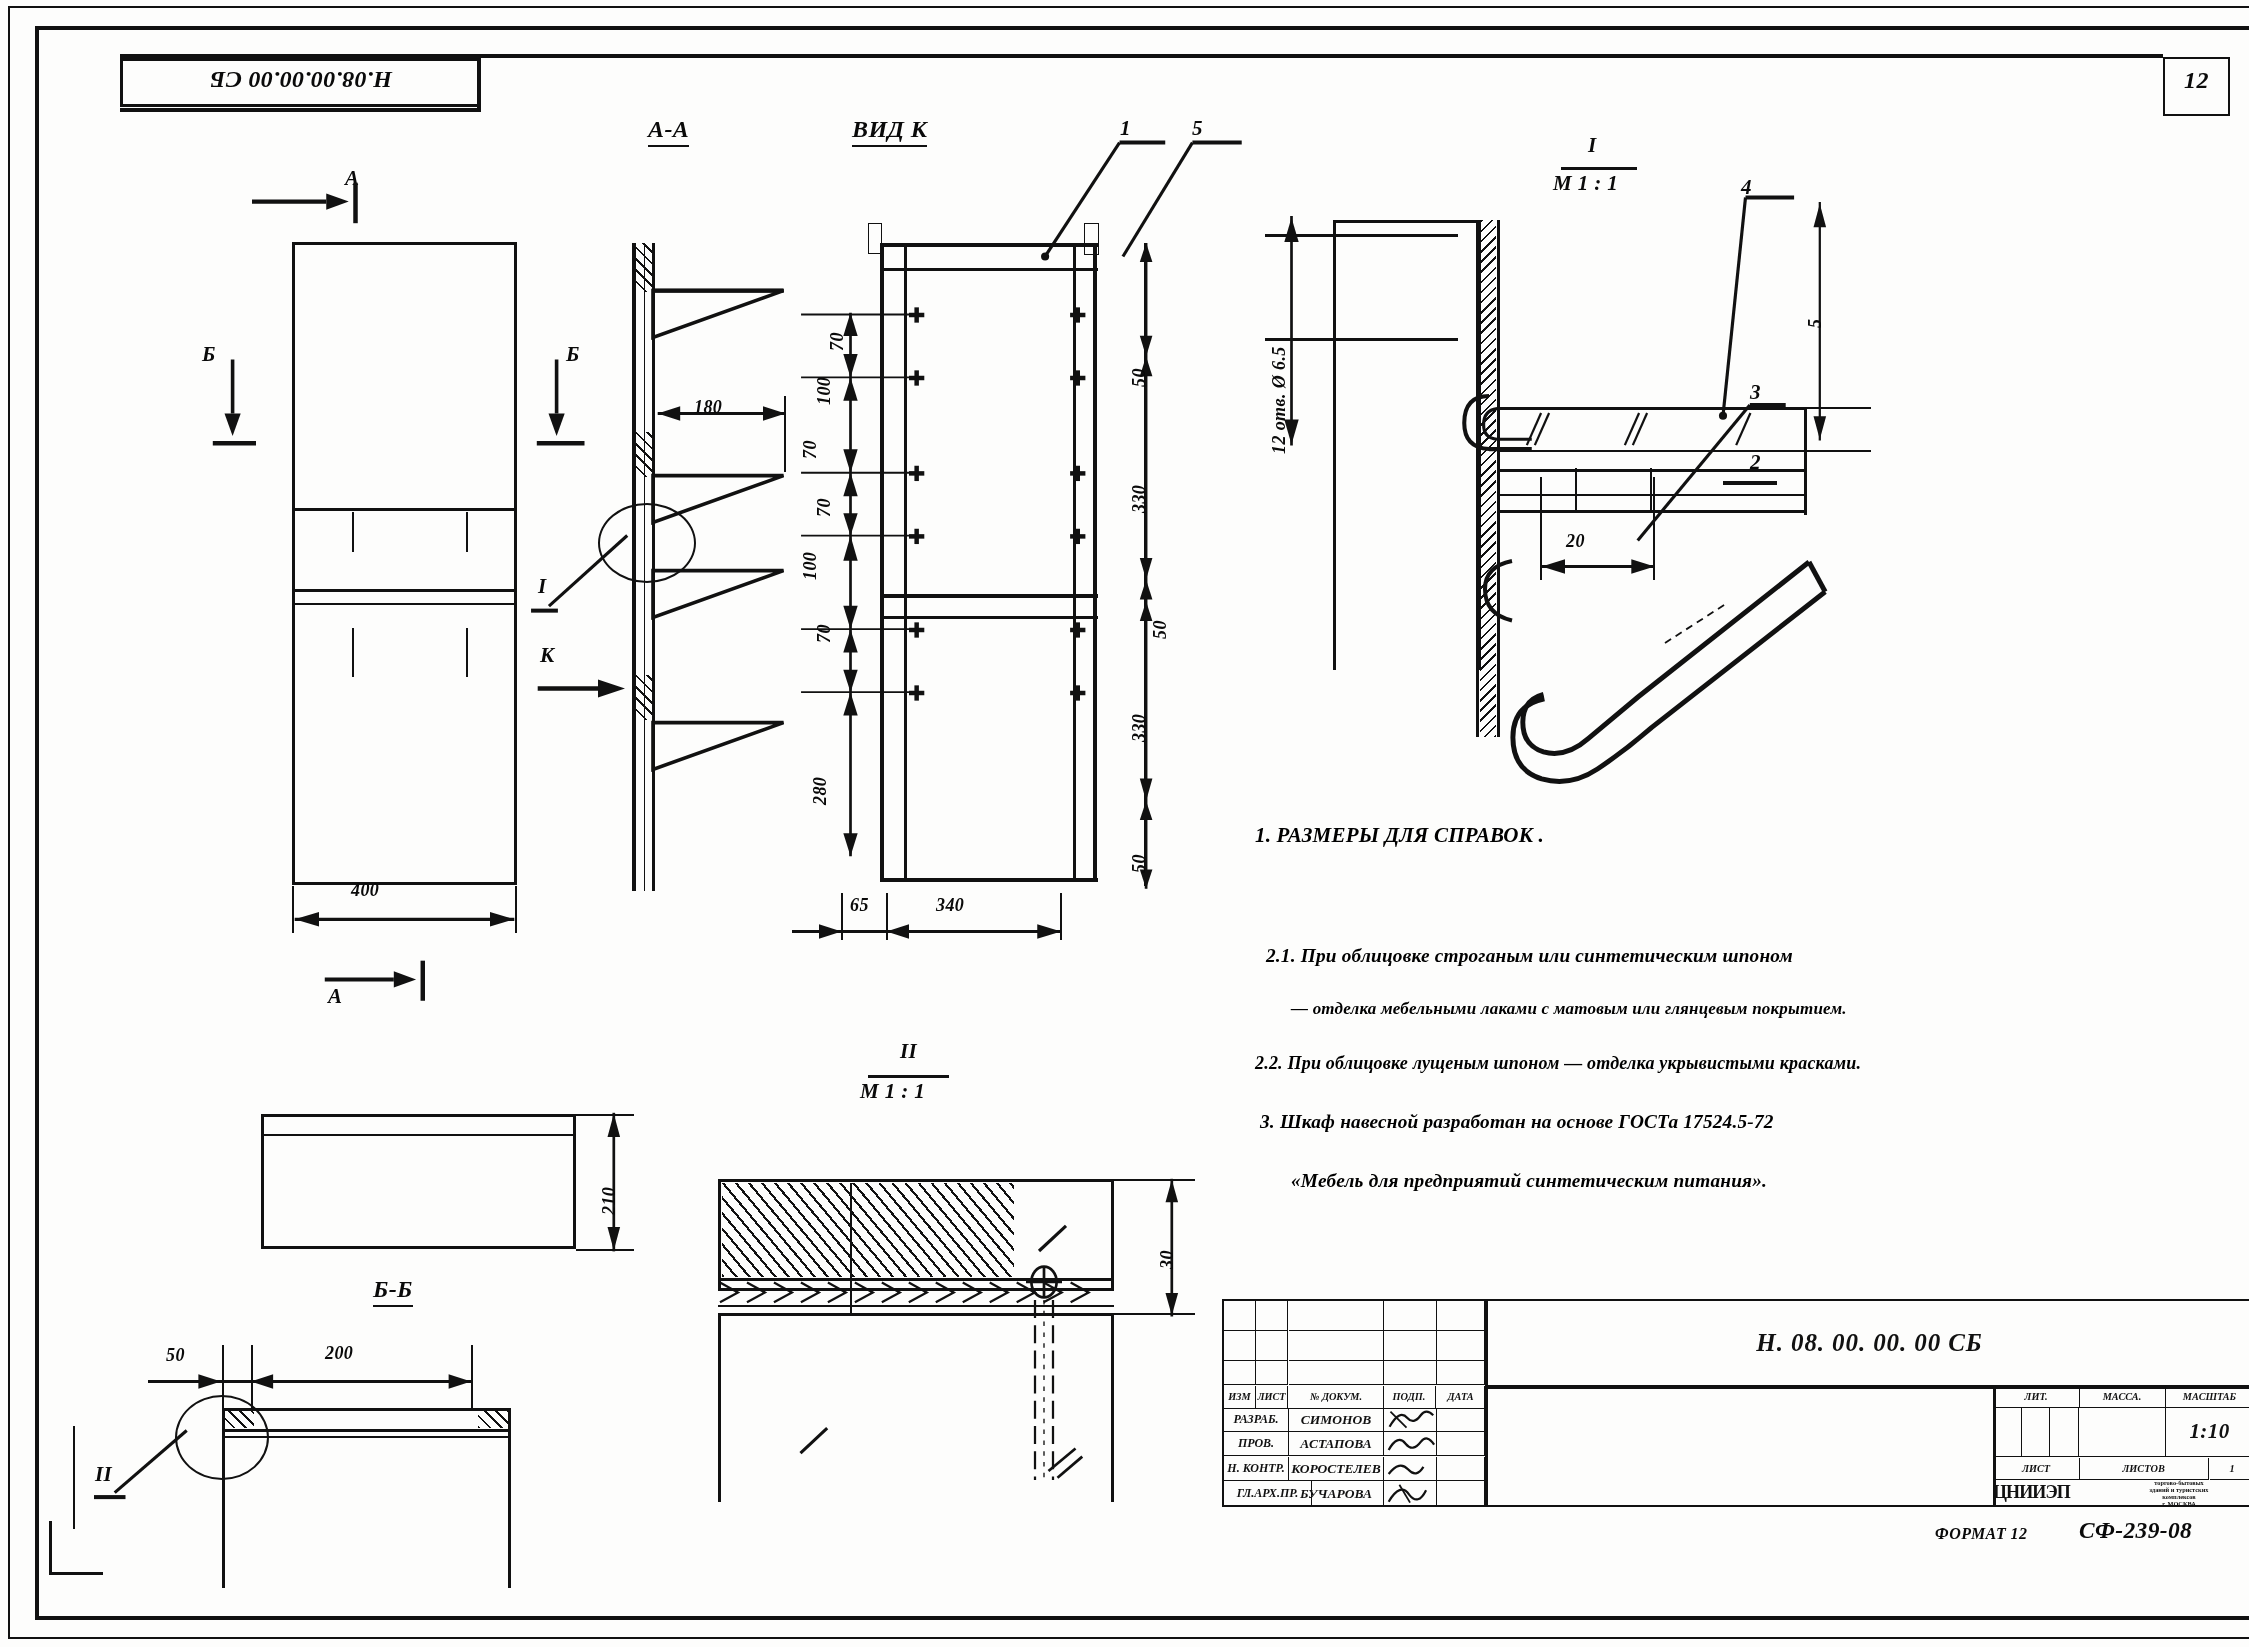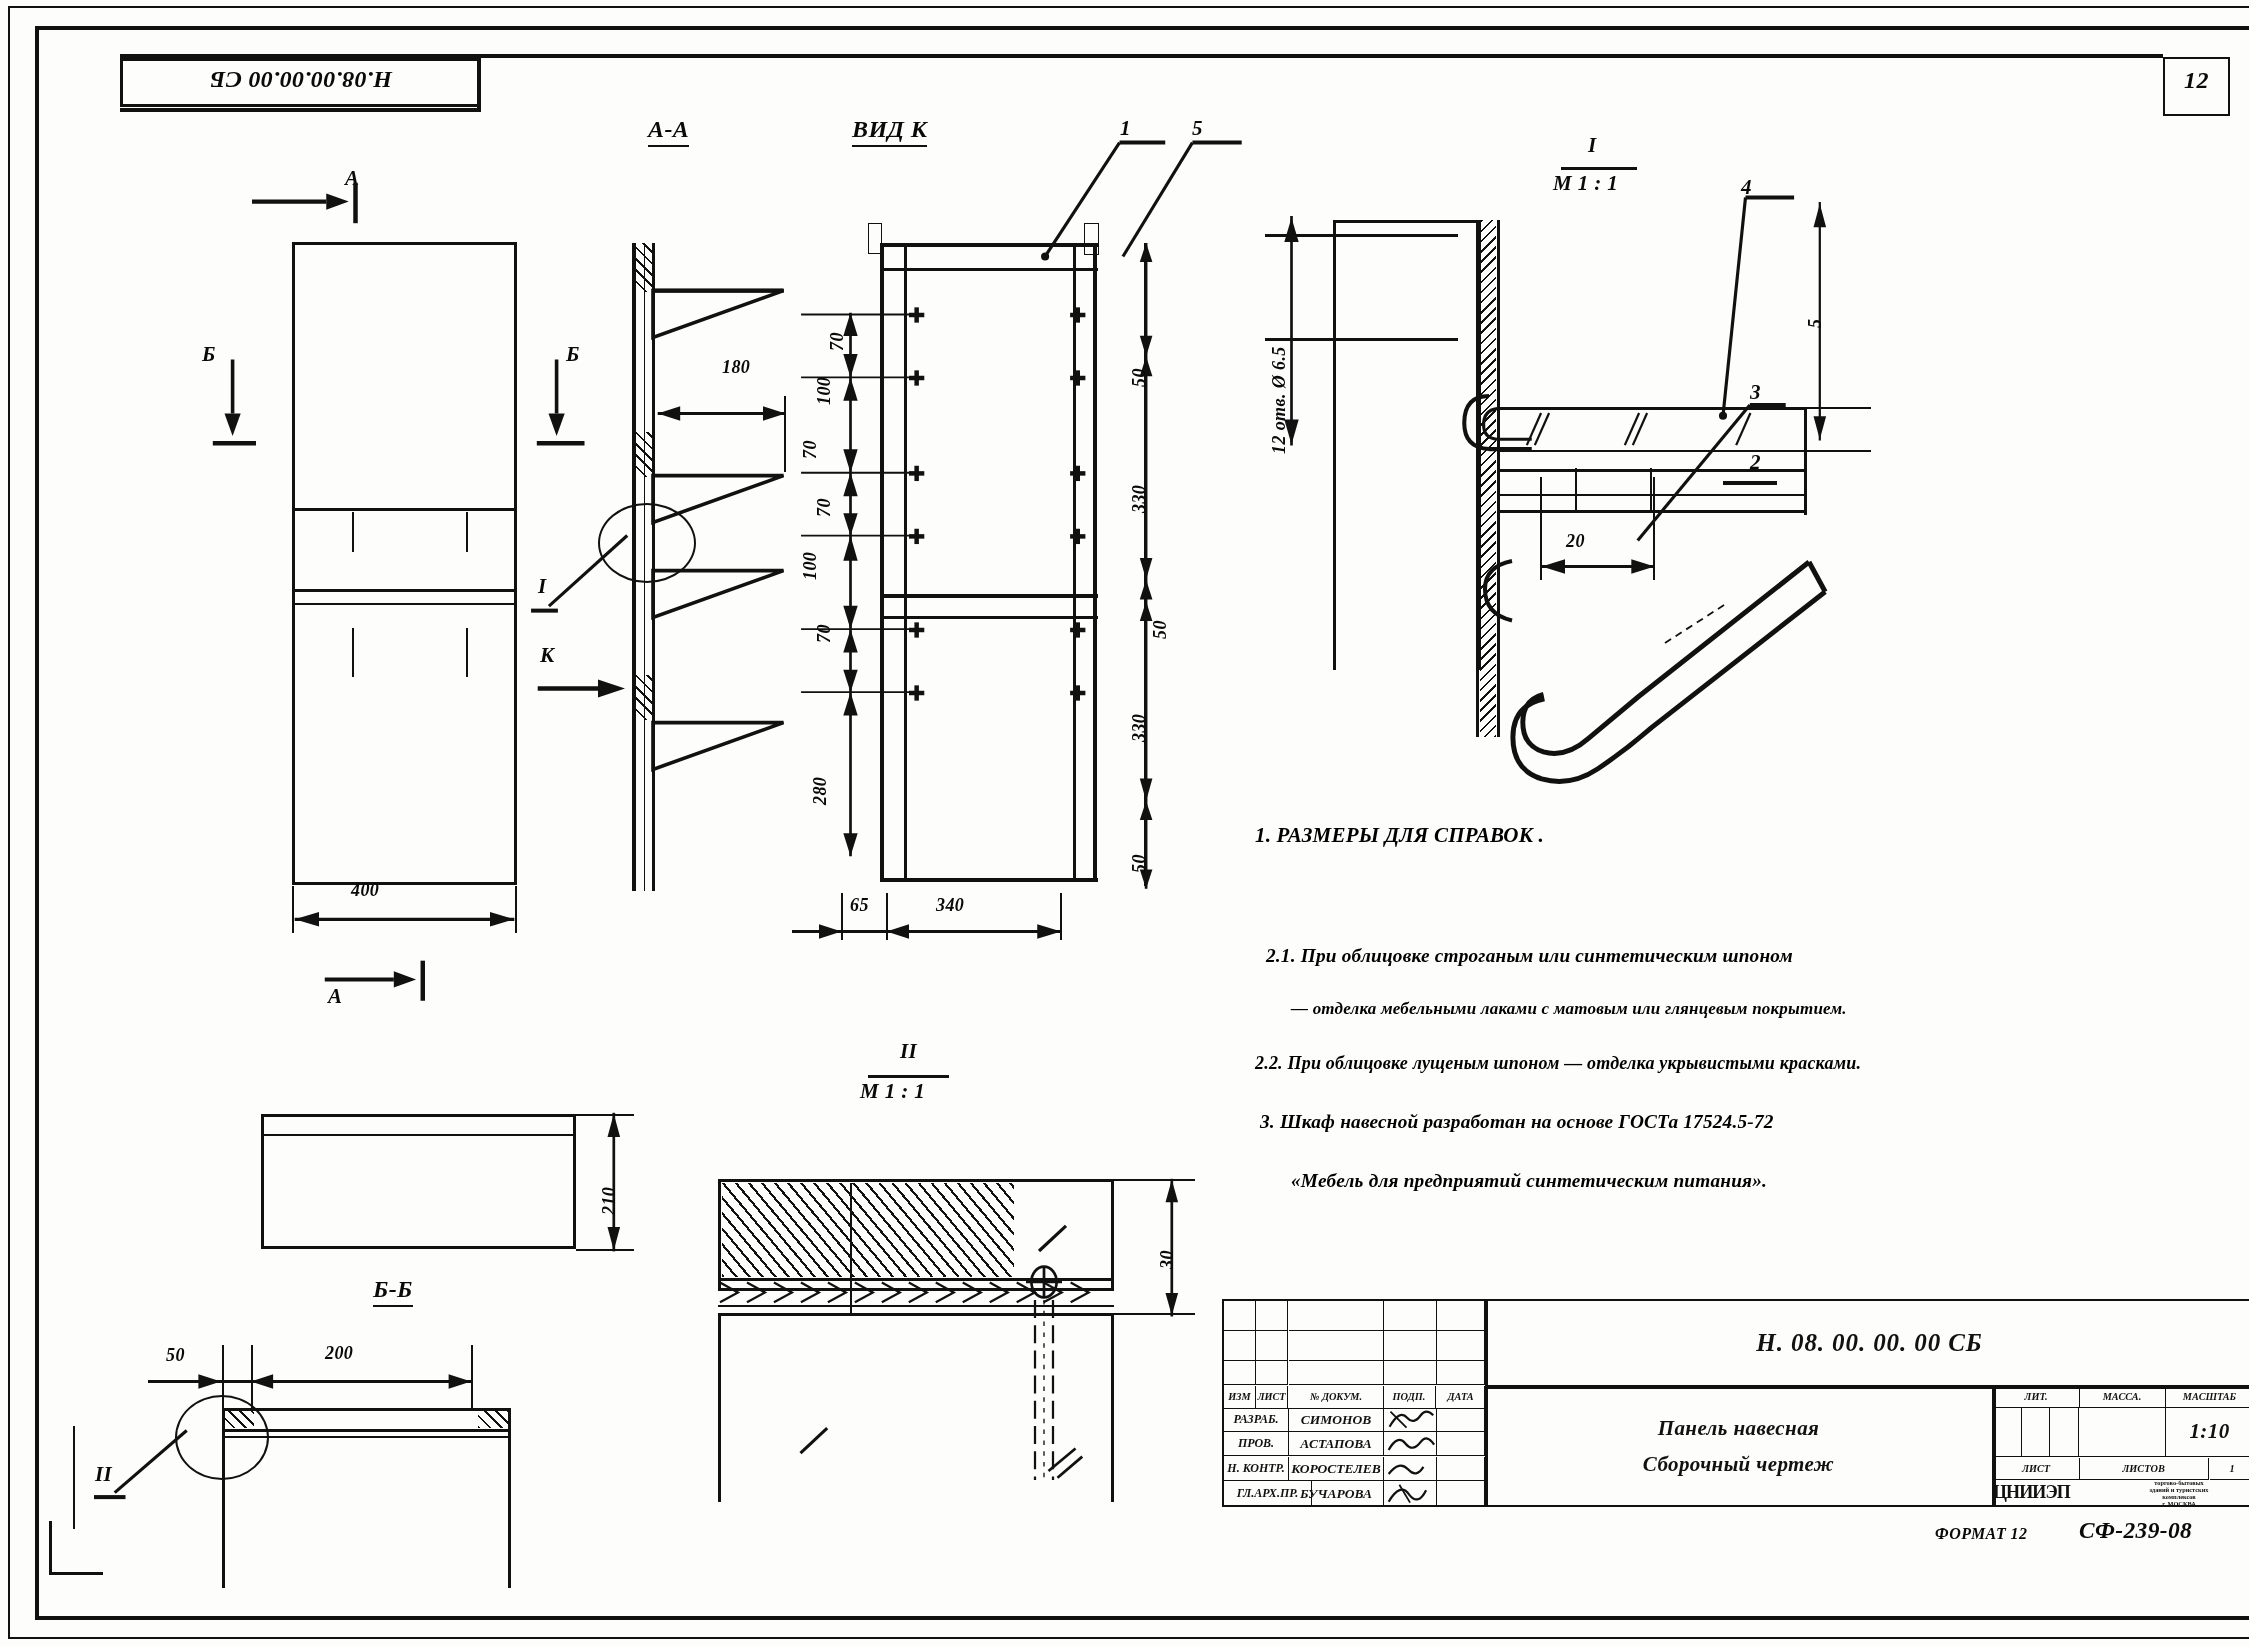--- a/index.html
+++ b/index.html
@@ -134,21 +134,21 @@
   <svg style="left:653px;top:719px;width:135px;height:54px;" viewBox="0 0 300 120" width="135" height="54">
     <polygon points="0,8 290,8 0,112" fill="none" stroke="#111" stroke-width="8"></polygon>
   </svg>
 
   <svg style="left:655px;top:400px;width:135px;height:27px;" viewBox="0 0 300 60" width="135" height="27">
     <line x1="6" y1="30" x2="290" y2="30" stroke="#111" stroke-width="7"></line>
     <polygon points="56,14 6,30 56,46" fill="#111"></polygon>
     <polygon points="240,14 290,30 240,46" fill="#111"></polygon>
   </svg>
   <div class="ln vl" style="left:784px;top:396px;width:2.2px;height:76px;"></div>
-  <div class="t dim" style="left:694px;top:357px;margin-left:28px;">180</div>
+  <div class="t dim" style="left:694px;top:397px;">180</div>
 
   <div class="circ" style="left:598px;top:503px;width:94px;height:76px;"></div>
   <svg style="left:531px;top:531px;width:103px;height:85px;" viewBox="0 0 230 190" width="103" height="85">
     <line x1="215" y1="10" x2="40" y2="168" stroke="#111" stroke-width="7"></line>
     <line x1="0" y1="178" x2="60" y2="178" stroke="#111" stroke-width="9"></line>
   </svg>
   <div class="t lbl" style="left:538px;top:574px;">I</div>
 
   <div class="t lbl" style="left:540px;top:643px;">К</div>
   <svg style="left:535px;top:675px;width:117px;height:31.5px;" viewBox="0 0 260 70" width="117" height="31.5">
@@ -555,24 +555,20 @@
         <path d="M6 44 q26 -44 46 -16 q20 26 38 -10" fill="none" stroke="#111" stroke-width="5"></path>
         <line x1="30" y1="6" x2="54" y2="46" stroke="#111" stroke-width="4"></line>
       </svg>
     </div>
     <div class="tb-cell" style="left:213px;top:180px;width:48px;height:25px;border-bottom:none;"></div>
 
     <div class="tb-cell" style="left:261px;top:0;width:769px;height:85px;border-right:none;">
       <span class="tb-txt tb-big">Н. 08. 00. 00. 00   СБ</span>
     </div>
 
-    <div class="tb-cell" style="left:261px;top:85px;width:508px;height:121px;border-bottom:none;flex-direction:column;">
-      <span class="tb-txt tb-mid" style="margin-bottom:11.7px;">Панель навесная</span>
-      <span class="tb-txt tb-mid">Сборочный чертеж</span>
-    </div>
 
     <div class="tb-cell" style="left:769px;top:85px;width:87px;height:21.6px;">
         <span class="tb-txt tb-txt-s">ЛИТ.</span>
       </div>
     <div class="tb-cell" style="left:855px;top:85px;width:87px;height:21.6px;">
         <span class="tb-txt tb-txt-s">МАССА.</span>
       </div>
     <div class="tb-cell" style="left:942px;top:85px;width:87px;height:21.6px;border-right:none;">
         <span class="tb-txt tb-txt-s">МАСШТАБ</span>
       </div>

